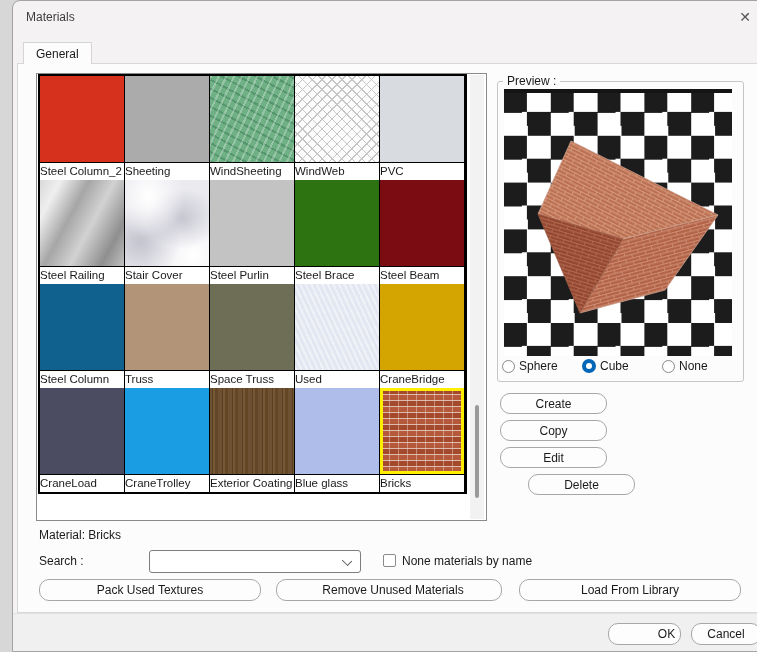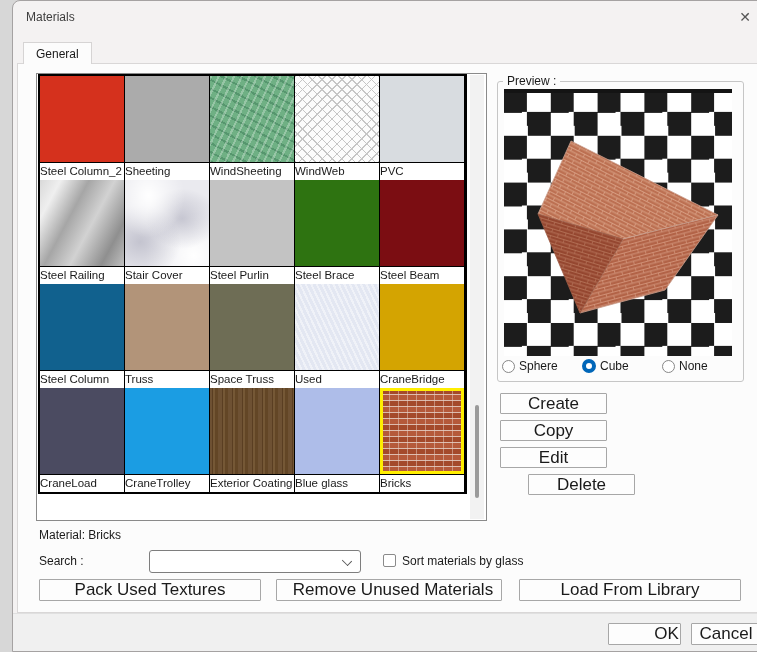--- a/index.html
+++ b/index.html
@@ -52,22 +52,22 @@
   .combo{position:absolute;left:131px;top:486px;width:212px;height:23px;background:#fff;
          border:1px solid #7e7e7e;border-radius:3px;}
   .combo input{position:absolute;left:4px;top:1px;width:180px;height:19px;border:none;outline:none;
          font-family:inherit;font-size:12px;background:transparent;}
   .combo .chev{position:absolute;right:9px;top:6px;width:8px;height:8px;border-right:1.4px solid #555;
          border-bottom:1.4px solid #555;transform:rotate(45deg) scale(1,.8);}
   .checkbox{position:absolute;left:365px;top:490px;width:13px;height:13px;border:1px solid #8a8a8a;
             border-radius:2px;background:#fff;cursor:pointer;}
   .checkbox-label{position:absolute;left:384px;top:490px;}
   
-  .winbtn{position:absolute;height:22px;background:#fdfdfd;border:1px solid #a7a7a7;border-radius:1px;
-          display:flex;align-items:center;justify-content:center;font-size:17px;color:#1a1a1a;cursor:pointer;}
+  .winbtn{position:absolute;height:22px;background:#fdfdfd;border:1px solid #a7a7a7;border-radius:10px;
+          display:flex;align-items:center;justify-content:center;font-size:12px;color:#1a1a1a;cursor:pointer;}
   
   .preview-group{position:absolute;left:479px;top:17px;width:247px;height:301px;border:1px solid #c6c6c6;border-radius:3px;padding-left:10px;}
   .preview-title{position:absolute;left:5px;top:-8px;background:#fcfcfc;padding:0 4px;}
   .checker{position:absolute;left:6px;top:7px;width:228px;height:267px;overflow:hidden;
            background:#fff repeating-conic-gradient(#ffffff 0% 25%,#1c1c1c 0% 50%);background-size:46.8px 46.8px;}
   .checker .horizon{position:absolute;left:0;top:0;width:100%;height:4px;background:#141414;}
   .modes{position:absolute;left:4px;top:277px;display:flex;}
   .mode{width:80px;display:flex;align-items:center;cursor:pointer;}
   .radio{width:13px;height:13px;border-radius:50%;border:1px solid #878787;background:#fff;margin-right:4px;flex:none;}
   .radio.checked{width:14px;height:14px;border:4.5px solid #0066b8;}
@@ -180,21 +180,21 @@
 
     <div class="material-info">Material: Bricks</div>
 
     <div class="search-label">Search :</div>
     <div class="combo">
       <input placeholder="" style="">
       <span class="chev"></span>
     </div>
 
     <div class="checkbox"></div>
-    <div class="checkbox-label">Sort materials by glass</div>
+    <div class="checkbox-label">None materials by name</div>
 
     <div class="winbtn" style="left:21px;top:515px;width:222px;">Pack Used Textures</div>
     <div class="winbtn" style="left:258px;top:515px;width:226px;padding-left:8px;">Remove Unused Materials</div>
     <div class="winbtn" style="left:501px;top:515px;width:222px;">Load From Library</div>
 
     <div class="preview-group">
       <span class="preview-title">Preview :</span>
 
       <div class="checker">
         <div class="horizon"></div>

